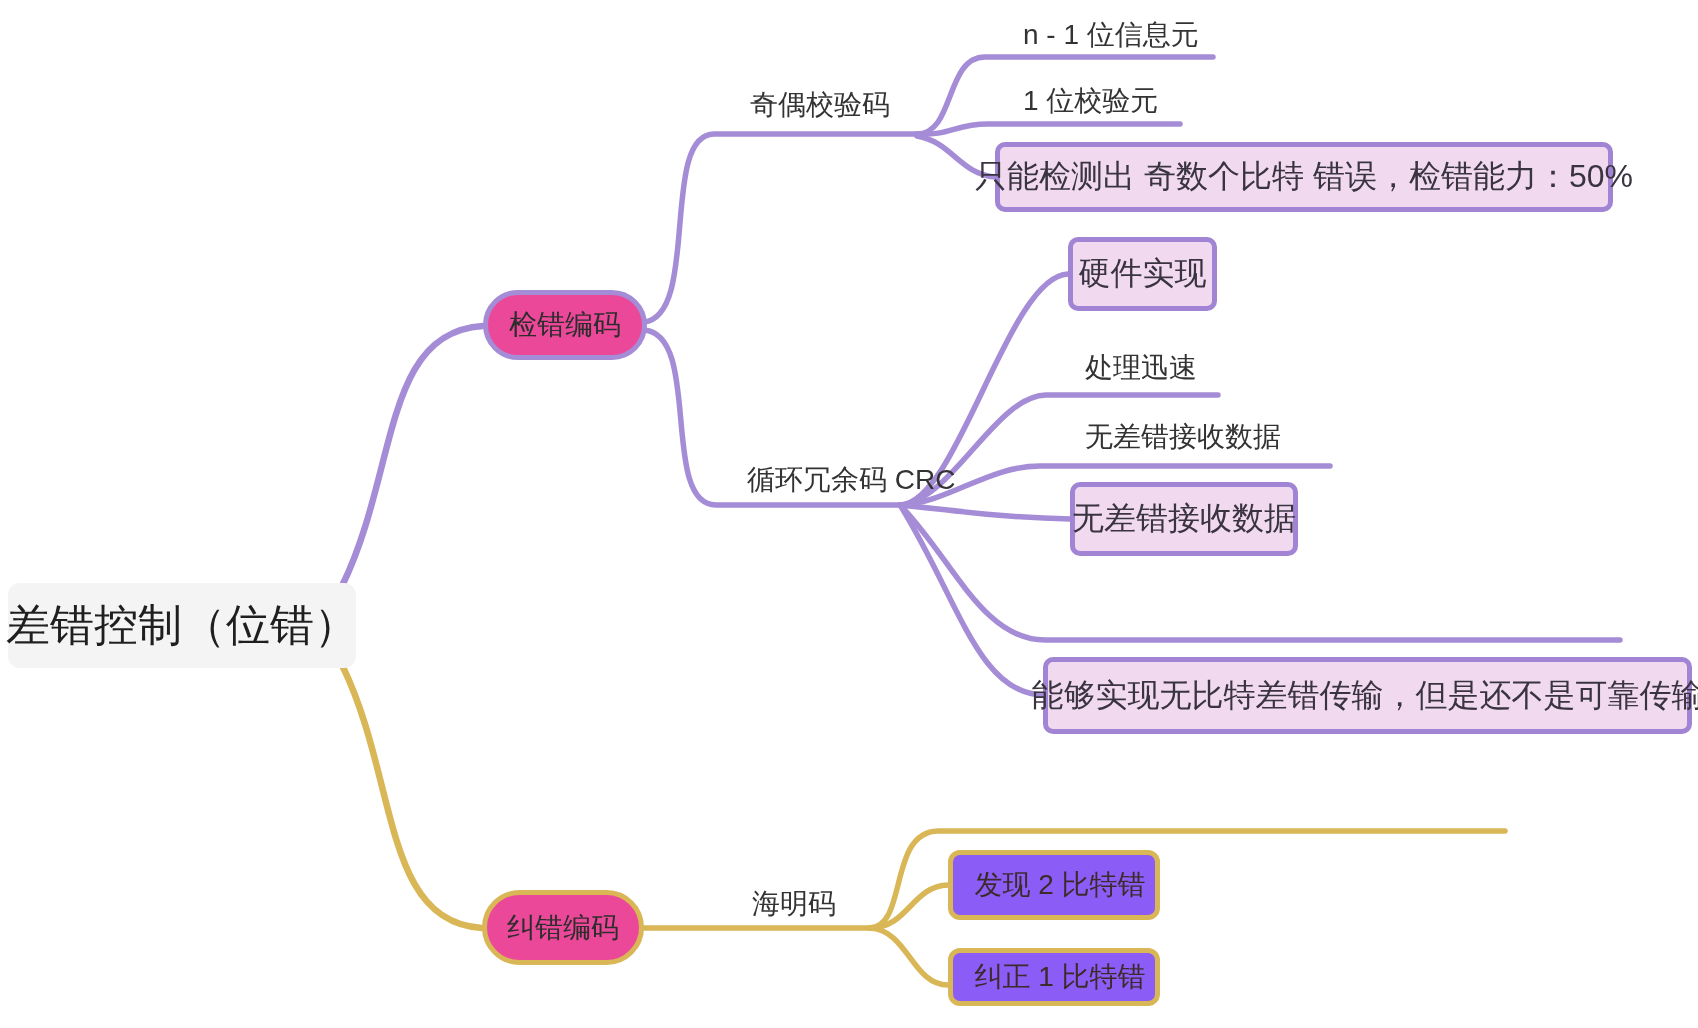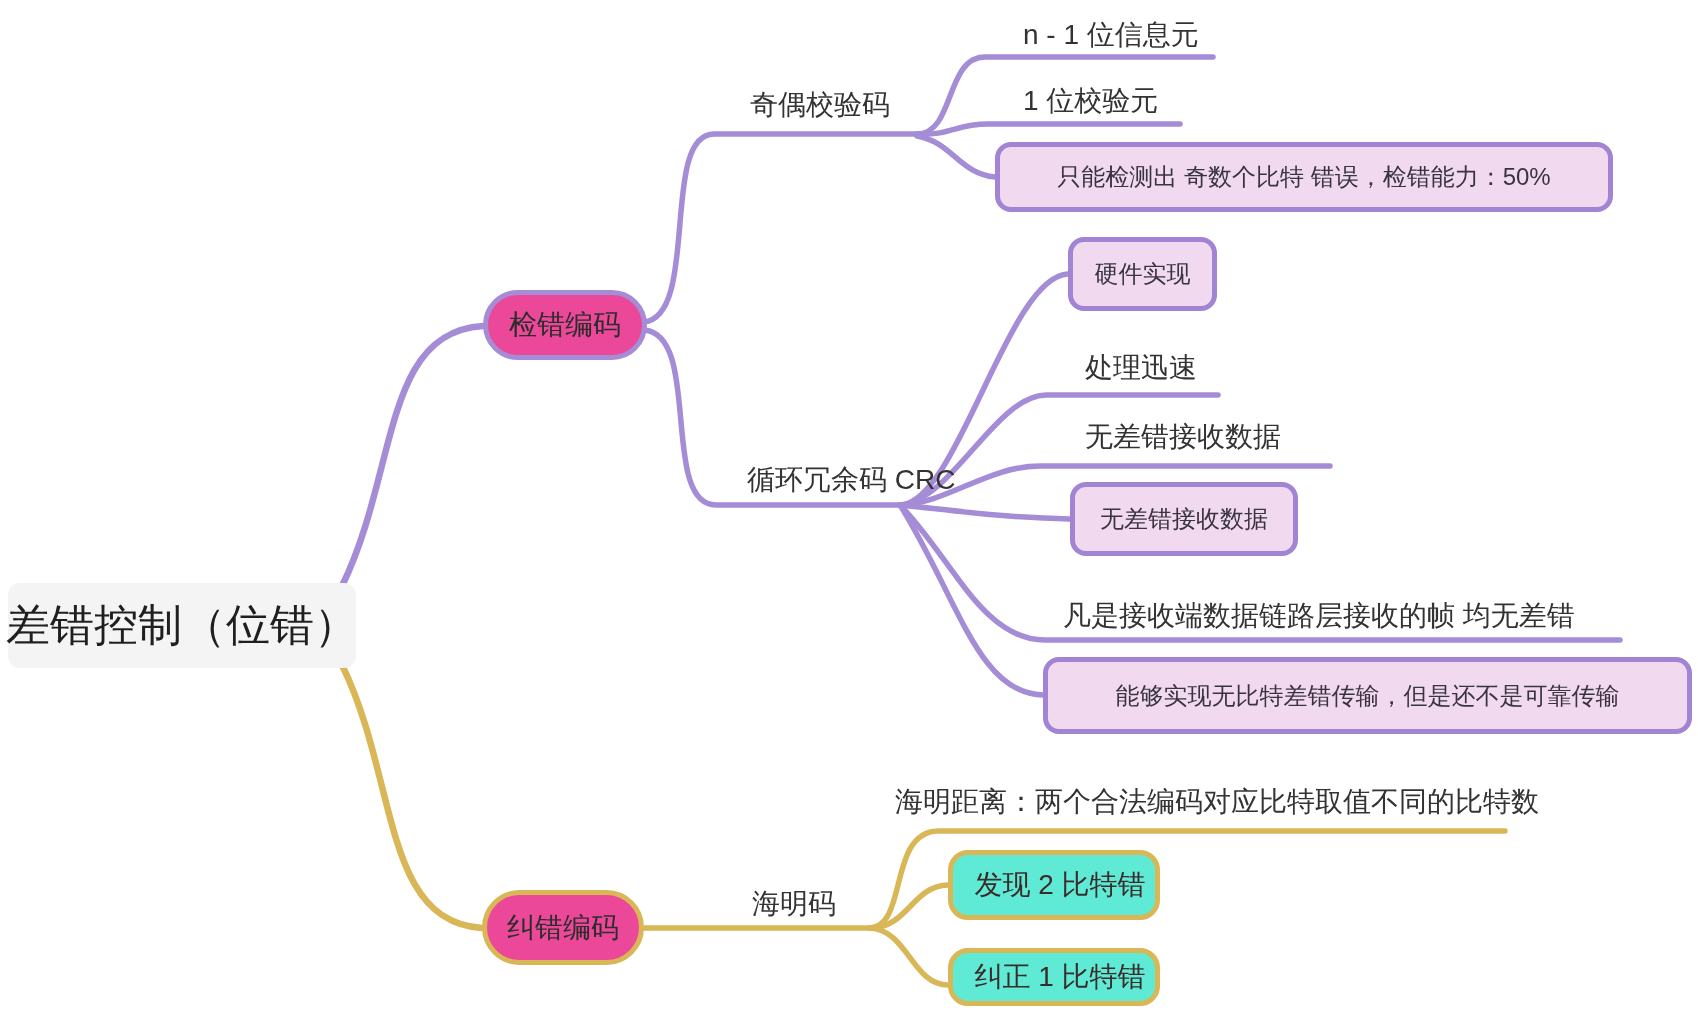--- a/index.html
+++ b/index.html
@@ -19,25 +19,25 @@
     font-size:44px;color:#1f1f1f;
   }
   .pill{
     background:#ec4899;border-radius:38px;
     font-size:28px;color:#2d2d2d;
   }
   .pill.detect{left:483px;top:290px;width:164px;height:70px;border:5px solid #a58cd6;}
   .pill.correct{left:482px;top:890px;width:162px;height:75px;border:5px solid #d9b656;}
   .plain{font-size:28px;color:#333;}
   .pbox{
-    background:#f1daf0;border:5px solid #a184d3;border-radius:16px;
-    font-size:24px;color:#3a3340;text-align:right;
+    background:#f1daf0;border:5px solid #a184d3;border-radius:10px;
+    font-size:32px;color:#3a3340;text-align:right;
   }
   .rbox{
-    background:#5eead4;border:5px solid #d9b656;border-radius:20px;
+    background:#8b5cf6;border:5px solid #d9b656;border-radius:12px;
     font-size:28px;color:#3c2b2b;padding-left:12px;
   }
   
   .lbl-parity{left:750px;top:86px;}
   .lbl-info{left:1023px;top:16px;}
   .lbl-check{left:1023px;top:82px;}
   .lbl-crc{left:747px;top:461px;}
   .lbl-fast{left:1085px;top:349px;}
   .lbl-nodelay{left:1085px;top:418px;}
   .lbl-frames{left:1063px;top:597px;}
@@ -118,32 +118,26 @@
   </div>
   <div class="node plain lbl-fast">
     <span>处理迅速</span>
   </div>
   <div class="node plain lbl-nodelay">
     <span>无差错接收数据</span>
   </div>
   <div class="node pbox box-errorfree">
     <span>无差错接收数据</span>
   </div>
-  <div class="node plain lbl-frames">
-    <span>凡是接收端数据链路层接收的帧 均无差错</span>
-  </div>
   <div class="node pbox box-biterrorfree">
     <span>能够实现无比特差错传输，但是还不是可靠传输</span>
   </div>
 
   <div class="node plain lbl-hamming">
     <span>海明码</span>
-  </div>
-  <div class="node plain lbl-distance">
-    <span>海明距离：两个合法编码对应比特取值不同的比特数</span>
   </div>
   <div class="node rbox box-detect2">
     <span>发现 2 比特错</span>
   </div>
   <div class="node rbox box-correct1">
     <span>纠正 1 比特错</span>
   </div>
 
 </div>
 

